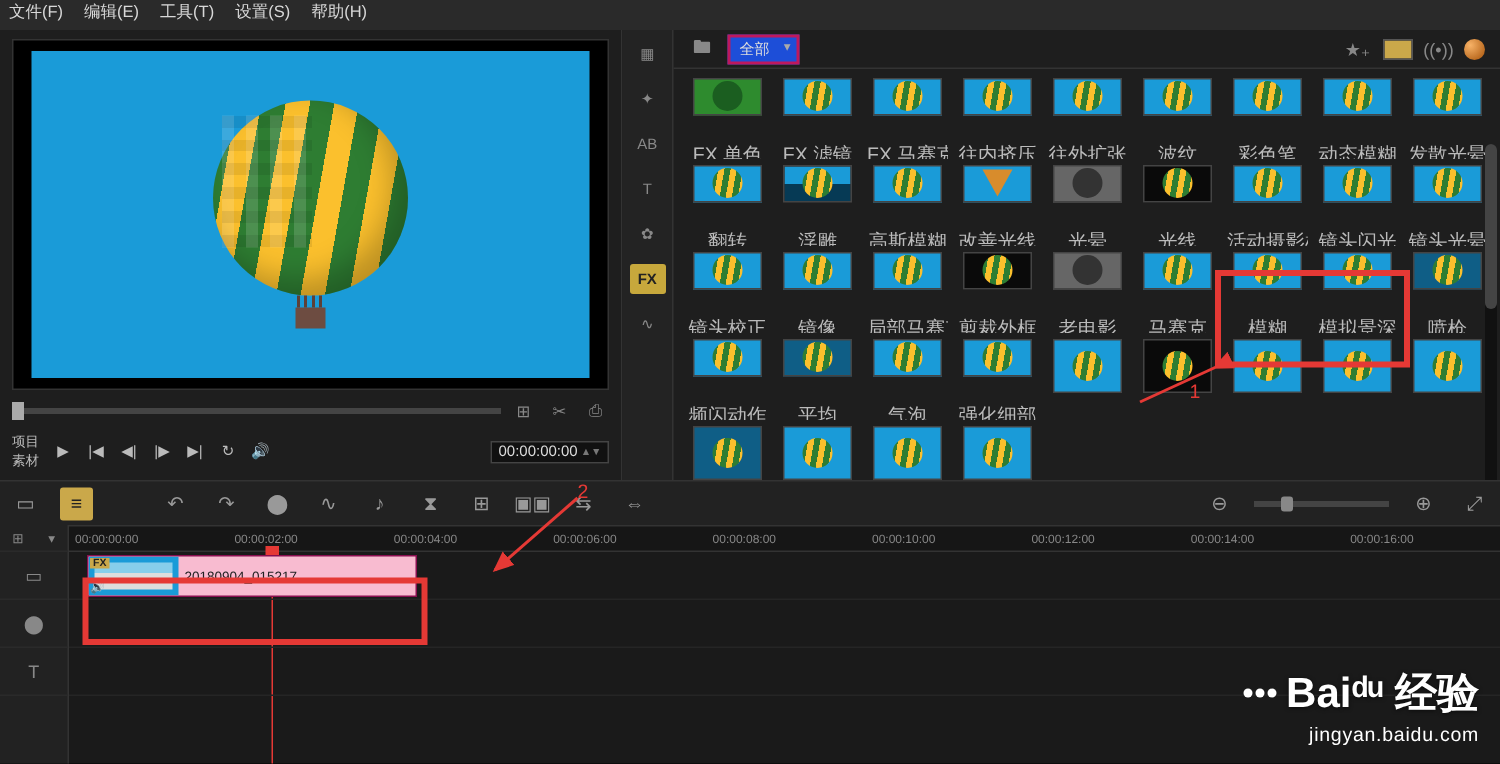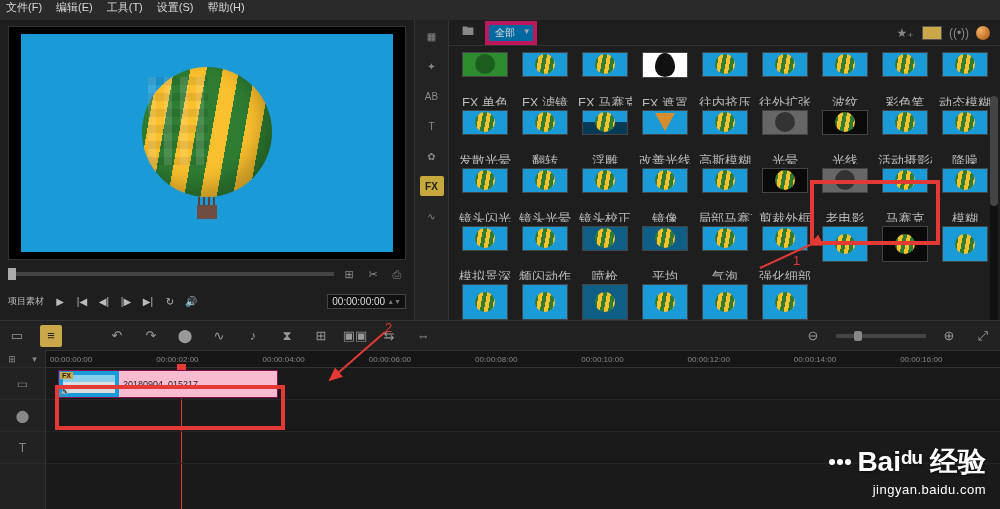--- a/index.html
+++ b/index.html
@@ -28,33 +28,33 @@
    repeating-linear-gradient(0deg, rgba(0,0,0,0.08) 0 8px, transparent 8px 16px),
    repeating-linear-gradient(90deg, rgba(255,255,255,0.15) 0 8px, transparent 8px 16px);
  backdrop-filter:none; filter:blur(.5px); }
 
 .prog-row { height:20px; margin:4px 8px 0; display:flex; align-items:center; gap:6px; }
 .prog { flex:1; height:4px; background:#444; position:relative; }
 .prog .knob{position:absolute;left:0;top:-4px;width:8px;height:12px;background:#aaa;}
 .iconbtn { width:18px;height:16px;display:flex;align-items:center;justify-content:center;color:#888;font-size:11px;}
 
 .ctrl-row { height:30px; margin:2px 8px 4px; display:flex; align-items:center; gap:2px; }
-.labels { display:flex; flex-direction:row; font-size:9px; color:#bbb; margin-right:4px;}
+.labels { display:flex; flex-direction:column; font-size:9px; color:#bbb; margin-right:4px;}
 .pbtn { width:20px; height:20px; color:#bbb; display:flex;align-items:center;justify-content:center;font-size:10px;}
 .tc { margin-left:auto; border:1px solid #444; background:#111; padding:1px 4px; font-family:monospace; font-size:10px; color:#ddd; display:flex; align-items:center; gap:2px;}
 .tc .sp{font-size:7px;color:#777;display:flex;flex-direction:column;line-height:5px;}
 
 
 .fx-col { flex:1; background:#1e1e1e; display:flex; }
 .fx-side { width:34px; background:#232323; border-right:1px solid #333; display:flex; flex-direction:column; align-items:center; padding-top:6px; gap:10px;}
 .fx-side div{ width:24px;height:20px;display:flex;align-items:center;justify-content:center;color:#888;font-size:10px;border-radius:2px;}
 .fx-side .sel{ background:#c7a83c; color:#222; font-weight:bold;}
 .fx-main { flex:1; display:flex; flex-direction:column; }
 .fx-top { height:26px; display:flex; align-items:center; padding:0 10px; gap:8px; border-bottom:1px solid #333;}
-.combo { background:#0369a1; border:4px solid #be185d; padding:1px 18px 1px 6px; font-size:10px; color:#ddd; position:relative;}
+.combo { background:#1d4ed8; border:2px solid #be185d; padding:1px 18px 1px 6px; font-size:10px; color:#ddd; position:relative;}
 .combo::after{content:"▾"; position:absolute; right:4px; top:1px; color:#aaa; font-size:9px;}
 .fx-top .spacer{flex:1;}
 .fx-top .topicon{width:18px;height:18px;font-size:12px;display:flex;align-items:center;justify-content:center;color:#888;}
 .strip{width:20px;height:14px;background:linear-gradient(90deg,#caa84a,#caa84a);border:1px solid #555;}
 .orb{width:14px;height:14px;border-radius:50%;background:radial-gradient(circle at 30% 30%,#f7b267,#a65208);}
 
 .fx-grid-wrap { flex:1; overflow:hidden; padding:6px 4px 0 8px;}
 .fx-grid { display:grid; grid-template-columns:repeat(9, 56px); grid-auto-rows:54px; gap:4px 4px;}
 .fx-item { display:flex; flex-direction:column; align-items:center; gap:1px;}
 .thumb { width:46px; height:36px; background:#1a9bd8; border:1px solid #444; display:flex; align-items:center; justify-content:center; position:relative;}
@@ -198,26 +198,20 @@
                 <div class="mini"></div>
               </div>
               <div class="lbl">FX 滤镜</div>
             </div>
             <div class="fx-item ">
               <div class="thumb">
                 <div class="mini"></div>
               </div>
               <div class="lbl">FX 马赛克</div>
             </div>
-            <div class="fx-item th-white">
-              <div class="thumb">
-                <div class="mini"></div>
-              </div>
-              <div class="lbl">FX 遮罩</div>
-            </div>
             <div class="fx-item ">
               <div class="thumb">
                 <div class="mini"></div>
               </div>
               <div class="lbl">往内挤压</div>
             </div>
             <div class="fx-item ">
               <div class="thumb">
                 <div class="mini"></div>
               </div>
@@ -252,32 +246,32 @@
                 <div class="mini"></div>
               </div>
               <div class="lbl">翻转</div>
             </div>
             <div class="fx-item th-half">
               <div class="thumb">
                 <div class="mini"></div>
               </div>
               <div class="lbl">浮雕</div>
             </div>
+            <div class="fx-item ">
+              <div class="thumb">
+                <div class="mini"></div>
+              </div>
+              <div class="lbl">高斯模糊</div>
+            </div>
             <div class="fx-item th-para">
               <div class="thumb">
                 <div class="mini"></div>
               </div>
               <div class="lbl">改善光线</div>
             </div>
-            <div class="fx-item ">
-              <div class="thumb">
-                <div class="mini"></div>
-              </div>
-              <div class="lbl">高斯模糊</div>
-            </div>
             <div class="fx-item th-gray">
               <div class="thumb">
                 <div class="mini"></div>
               </div>
               <div class="lbl">光晕</div>
             </div>
             <div class="fx-item th-dark">
               <div class="thumb">
                 <div class="mini"></div>
               </div>
@@ -286,26 +280,20 @@
             <div class="fx-item ">
               <div class="thumb">
                 <div class="mini"></div>
               </div>
               <div class="lbl">活动摄影机</div>
             </div>
             <div class="fx-item ">
               <div class="thumb">
                 <div class="mini"></div>
               </div>
-              <div class="lbl">降噪</div>
-            </div>
-            <div class="fx-item ">
-              <div class="thumb">
-                <div class="mini"></div>
-              </div>
               <div class="lbl">镜头闪光</div>
             </div>
             <div class="fx-item ">
               <div class="thumb">
                 <div class="mini"></div>
               </div>
               <div class="lbl">镜头光晕</div>
             </div>
             <div class="fx-item ">
               <div class="thumb">
@@ -348,31 +336,31 @@
                 <div class="mini"></div>
               </div>
               <div class="lbl">模糊</div>
             </div>
             <div class="fx-item ">
               <div class="thumb">
                 <div class="mini"></div>
               </div>
               <div class="lbl">模拟景深</div>
             </div>
+            <div class="fx-item th-dim">
+              <div class="thumb">
+                <div class="mini"></div>
+              </div>
+              <div class="lbl">喷枪</div>
+            </div>
             <div class="fx-item ">
               <div class="thumb">
                 <div class="mini"></div>
               </div>
               <div class="lbl">频闪动作</div>
-            </div>
-            <div class="fx-item th-dim">
-              <div class="thumb">
-                <div class="mini"></div>
-              </div>
-              <div class="lbl">喷枪</div>
             </div>
             <div class="fx-item th-dim">
               <div class="thumb">
                 <div class="mini"></div>
               </div>
               <div class="lbl">平均</div>
             </div>
             <div class="fx-item ">
               <div class="thumb">
                 <div class="mini"></div>

